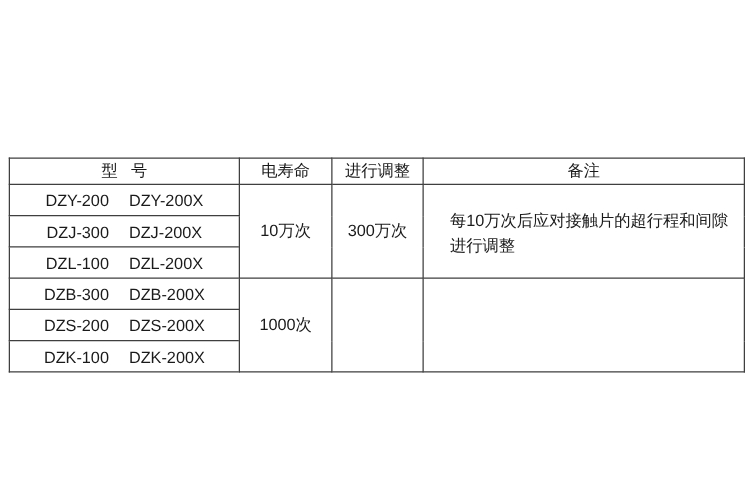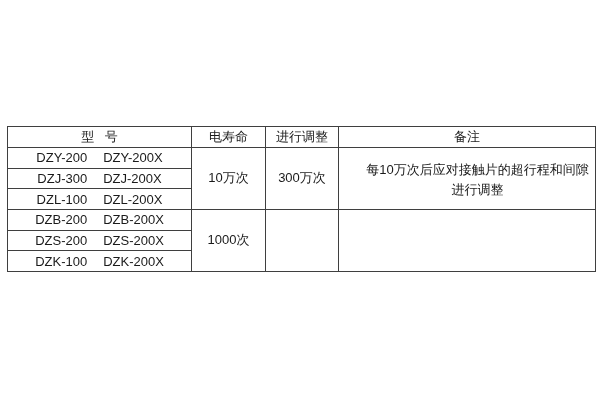--- a/index.html
+++ b/index.html
@@ -18,21 +18,21 @@
     width: 600px;
     height: 400px;
     background: #ffffff;
     overflow: hidden;
   }
   table.spec-table {
     position: absolute;
     left: 7px;
     top: 126px;
     width: 588px;
-    height: 146px;
+    height: 172px;
     border-collapse: collapse;
     table-layout: fixed;
     font-size: 13px;
     color: #1a1a1a;
   }
   .spec-table th,
   .spec-table td {
     border: 1px solid #3f3f3f;
     font-weight: normal;
     text-align: center;
@@ -51,21 +51,21 @@
     word-spacing: 7px; 
   }
   .model-pair {
     display: flex;
     justify-content: center;
     align-items: center;
     gap: 16px;
     white-space: nowrap;
   }
   td.remarks-cell {
-    text-align: center;
+    text-align: left;
     padding-left: 21px;
     padding-top: 4px;
     white-space: normal;
   }
   .remarks-line {
     line-height: 20px;
     white-space: nowrap;
   }
 </style>
 </head>
@@ -116,21 +116,21 @@
           <div class="model-pair">
             <span>DZL-100</span>
             <span>DZL-200X</span>
           </div>
         </td>
       </tr>
 
       <tr>
         <td>
           <div class="model-pair">
-            <span>DZB-200</span>
+            <span>DZB-300</span>
             <span>DZB-200X</span>
           </div>
         </td>
         <td rowspan="3">1000次</td>
         <td rowspan="3"></td>
         <td rowspan="3" class="remarks-cell">
           <div class="remarks-line"></div>
           <div class="remarks-line"></div>
         </td>
       </tr>

